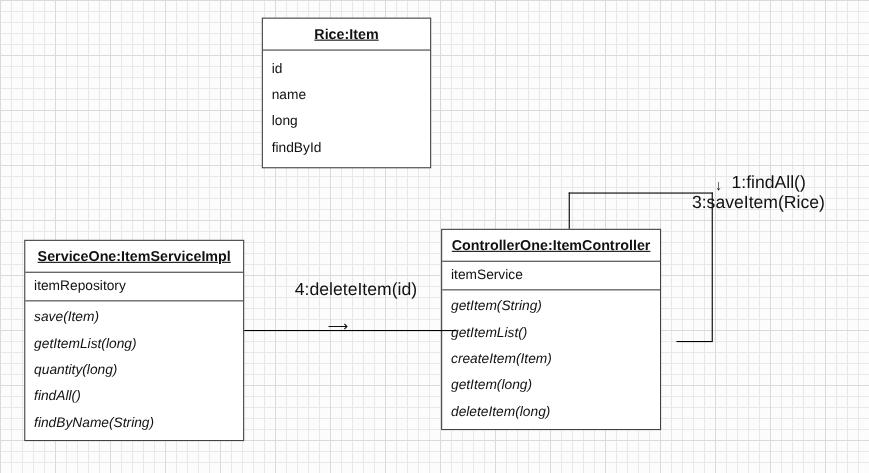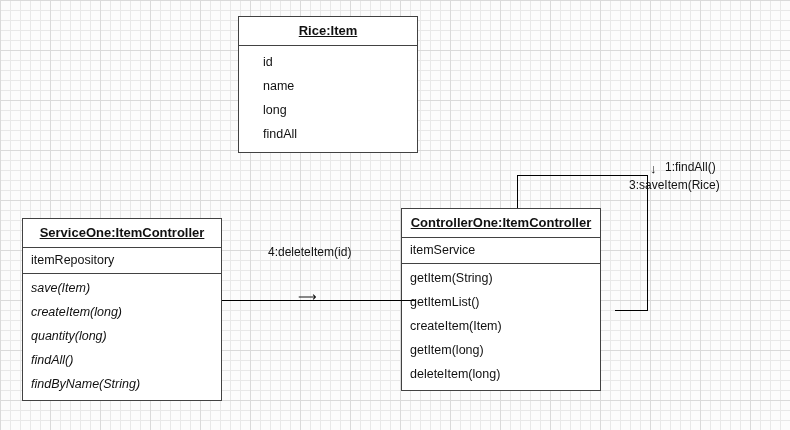--- a/index.html
+++ b/index.html
@@ -52,73 +52,73 @@
   }
   .uml-field{
     border-bottom:1px solid var(--box-border);
     line-height:25px;
   }
   .edge{position:absolute;background:var(--line);}
   .edge-h{height:1px;}
   .edge-v{width:1px;}
   .msg{
     position:absolute;
-    font-size:12px;
+    font-size:16px;
     line-height:16px;
     white-space:nowrap;
   }
   .msg-arrow{
     position:absolute;
     font-size:13px;
     line-height:13px;
     white-space:nowrap;
   }
 </style>
 </head>
 <body>
 
 <div class="canvas">
 
-  <div class="uml-box" style="left:238px;top:16px;width:180px;">
+  <div class="uml-box" style="left:238px;top:16px;width:154px;">
     <div class="uml-title">Rice:Item</div>
-    <div style="padding:4px 0 6px 0;margin-left:16px;">
+    <div style="padding:4px 0 6px 0;">
       <div class="uml-row">id</div>
       <div class="uml-row">name</div>
       <div class="uml-row">long</div>
-      <div class="uml-row">findAll</div>
+      <div class="uml-row">findById</div>
     </div>
   </div>
 
   <div class="uml-box" style="left:22px;top:218px;width:200px;">
-    <div class="uml-title">ServiceOne:ItemController</div>
+    <div class="uml-title">ServiceOne:ItemServiceImpl</div>
     <div class="uml-row uml-field">itemRepository</div>
     <div style="padding:2px 0 4px 0;font-style:italic;">
       <div class="uml-row">save(Item)</div>
-      <div class="uml-row">createItem(long)</div>
+      <div class="uml-row">getItemList(long)</div>
       <div class="uml-row">quantity(long)</div>
       <div class="uml-row">findAll()</div>
       <div class="uml-row">findByName(String)</div>
     </div>
   </div>
 
   <div class="uml-box" style="left:401px;top:208px;width:200px;">
     <div class="uml-title">ControllerOne:ItemController</div>
     <div class="uml-row uml-field">itemService</div>
-    <div style="padding:2px 0 4px 0;">
+    <div style="padding:2px 0 4px 0;font-style:italic;">
       <div class="uml-row">getItem(String)</div>
       <div class="uml-row">getItemList()</div>
       <div class="uml-row">createItem(Item)</div>
       <div class="uml-row">getItem(long)</div>
       <div class="uml-row">deleteItem(long)</div>
     </div>
   </div>
 
   <div class="edge edge-h" style="left:222px;top:300px;width:193px;"></div>
 
-  <div class="msg" style="left:268px;top:244px;">4:deleteItem(id)</div>
+  <div class="msg" style="left:268px;top:256px;">4:deleteItem(id)</div>
   <div class="msg-arrow" style="left:298px;top:290px;">⟶</div>
 
   <div class="edge edge-v" style="left:517px;top:175px;height:33px;"></div>
   <div class="edge edge-h" style="left:517px;top:175px;width:131px;"></div>
   <div class="edge edge-v" style="left:647px;top:175px;height:135px;"></div>
   <div class="edge edge-h" style="left:615px;top:310px;width:33px;"></div>
 
   <div class="msg-arrow" style="left:650px;top:162px;">↓</div>
   <div class="msg" style="left:665px;top:159px;">1:findAll()</div>
   <div class="msg" style="left:629px;top:177px;">3:saveItem(Rice)</div>

